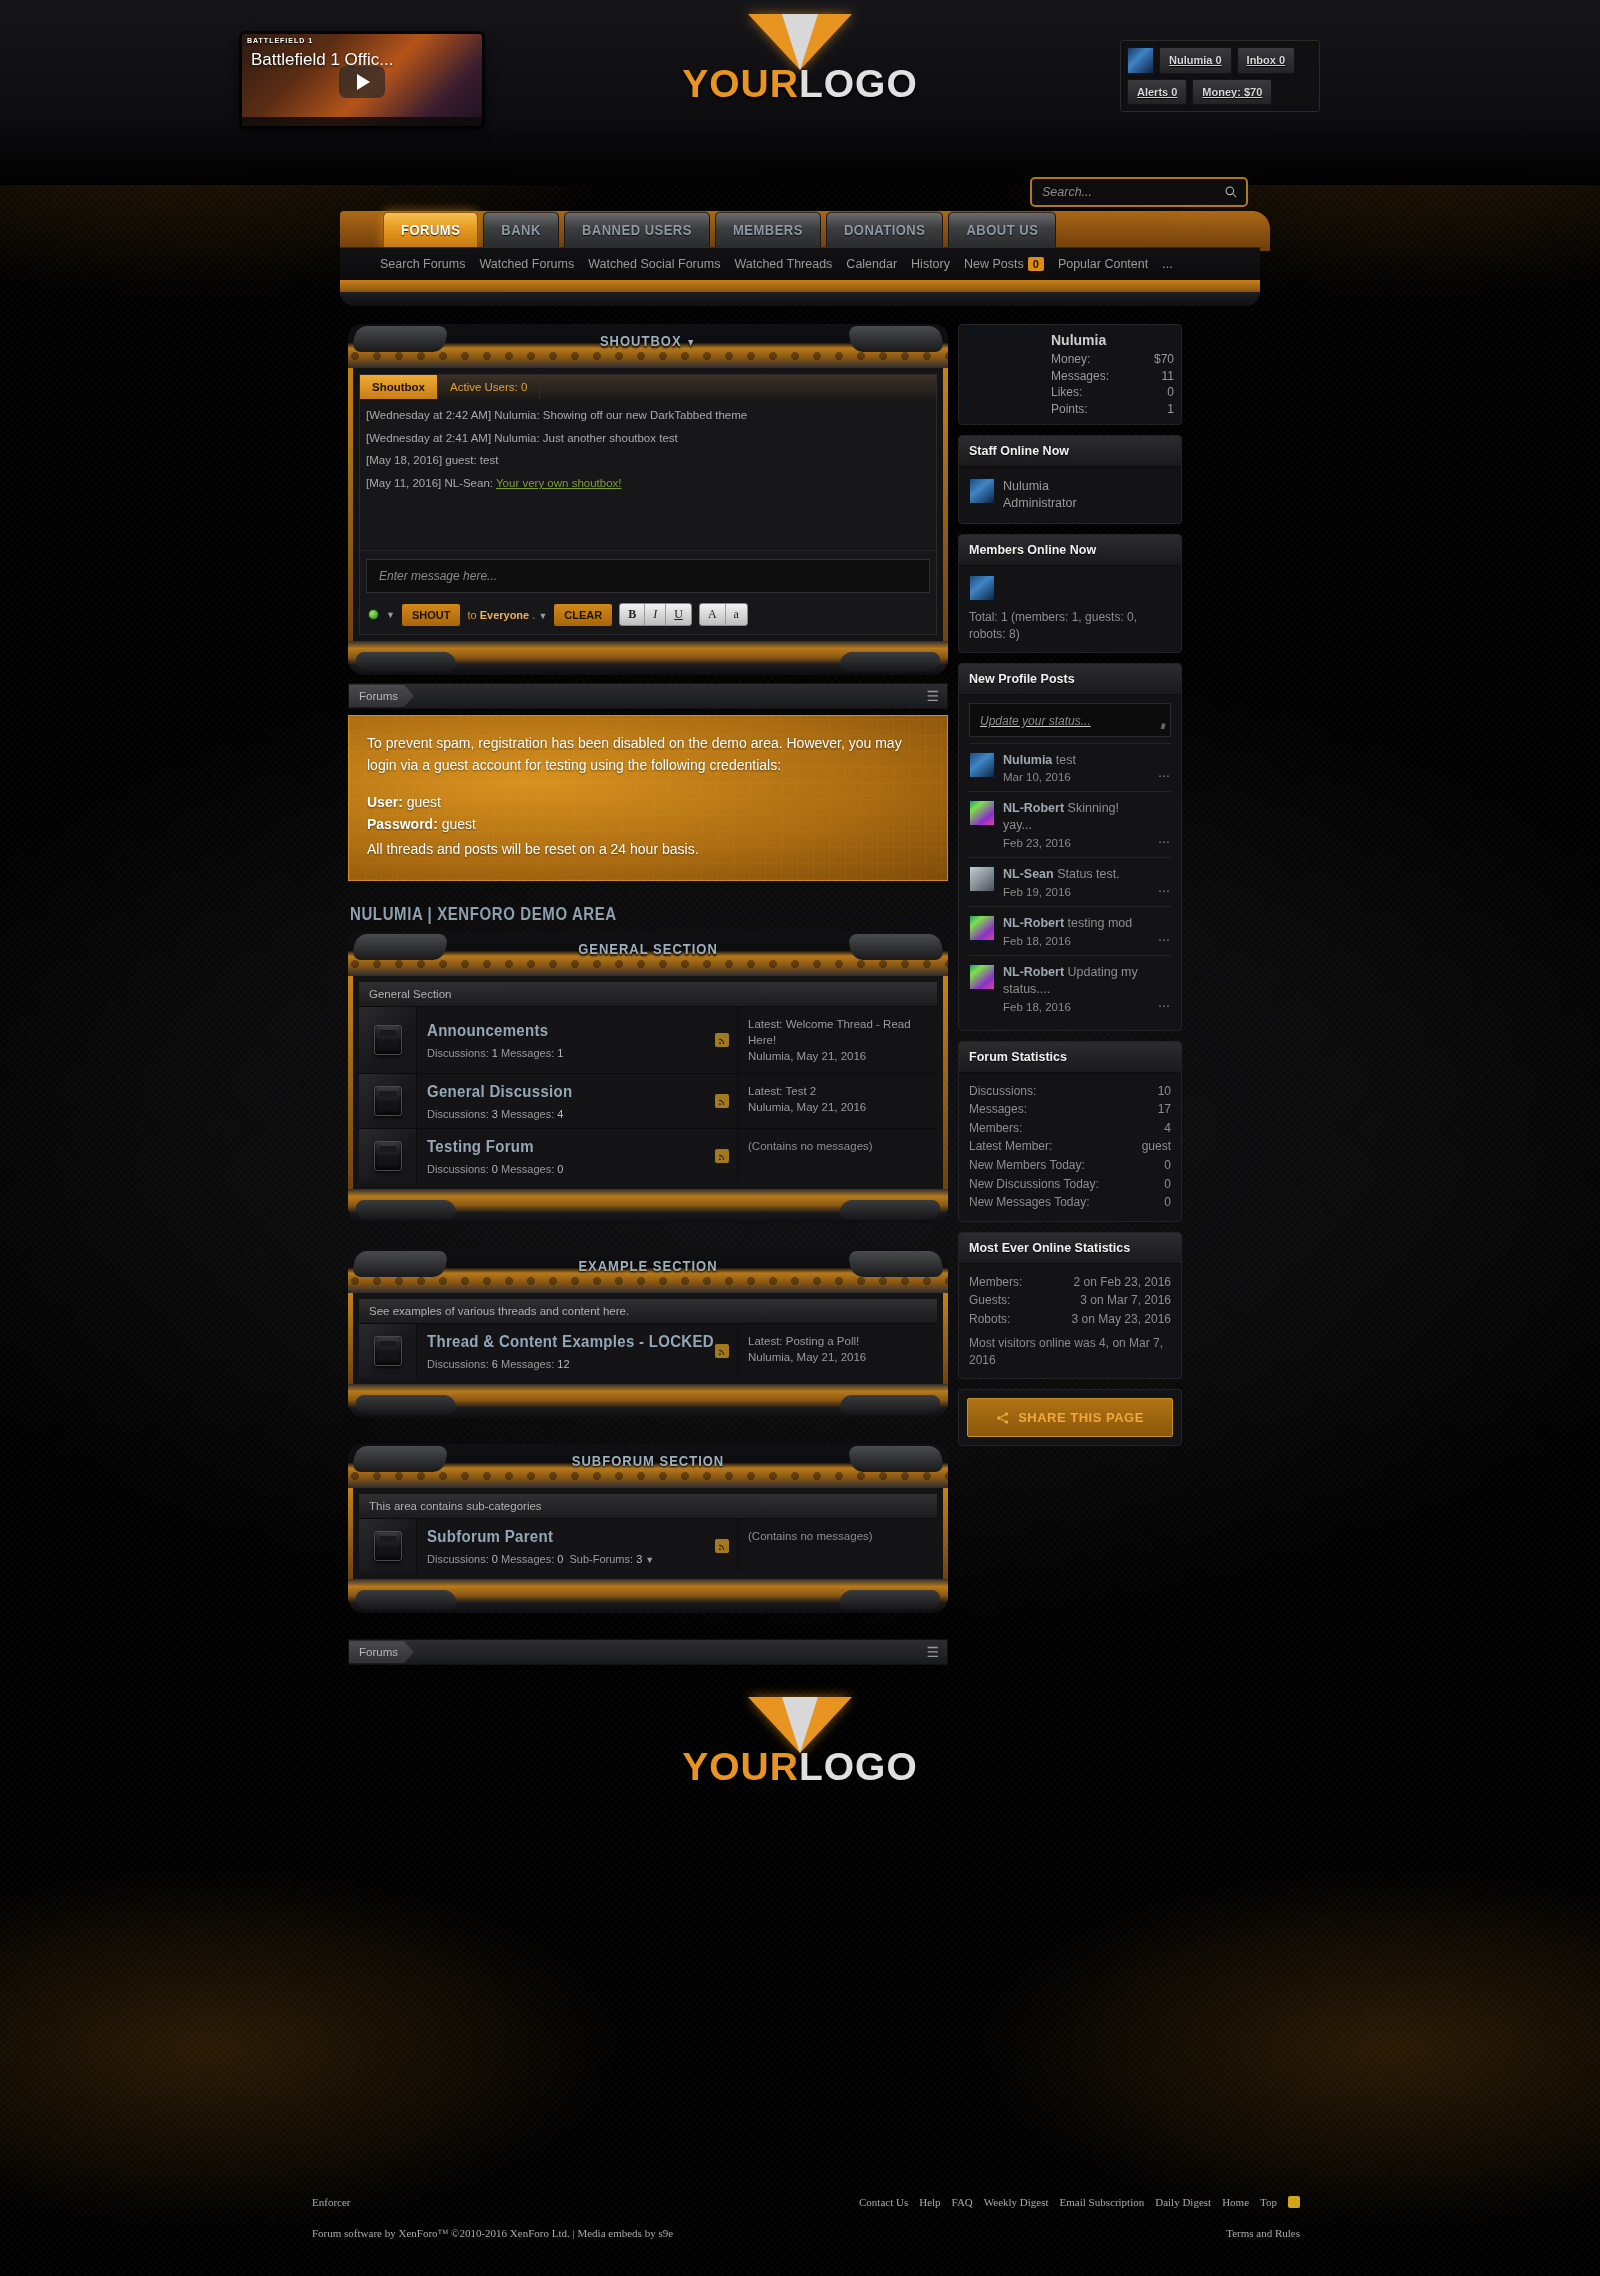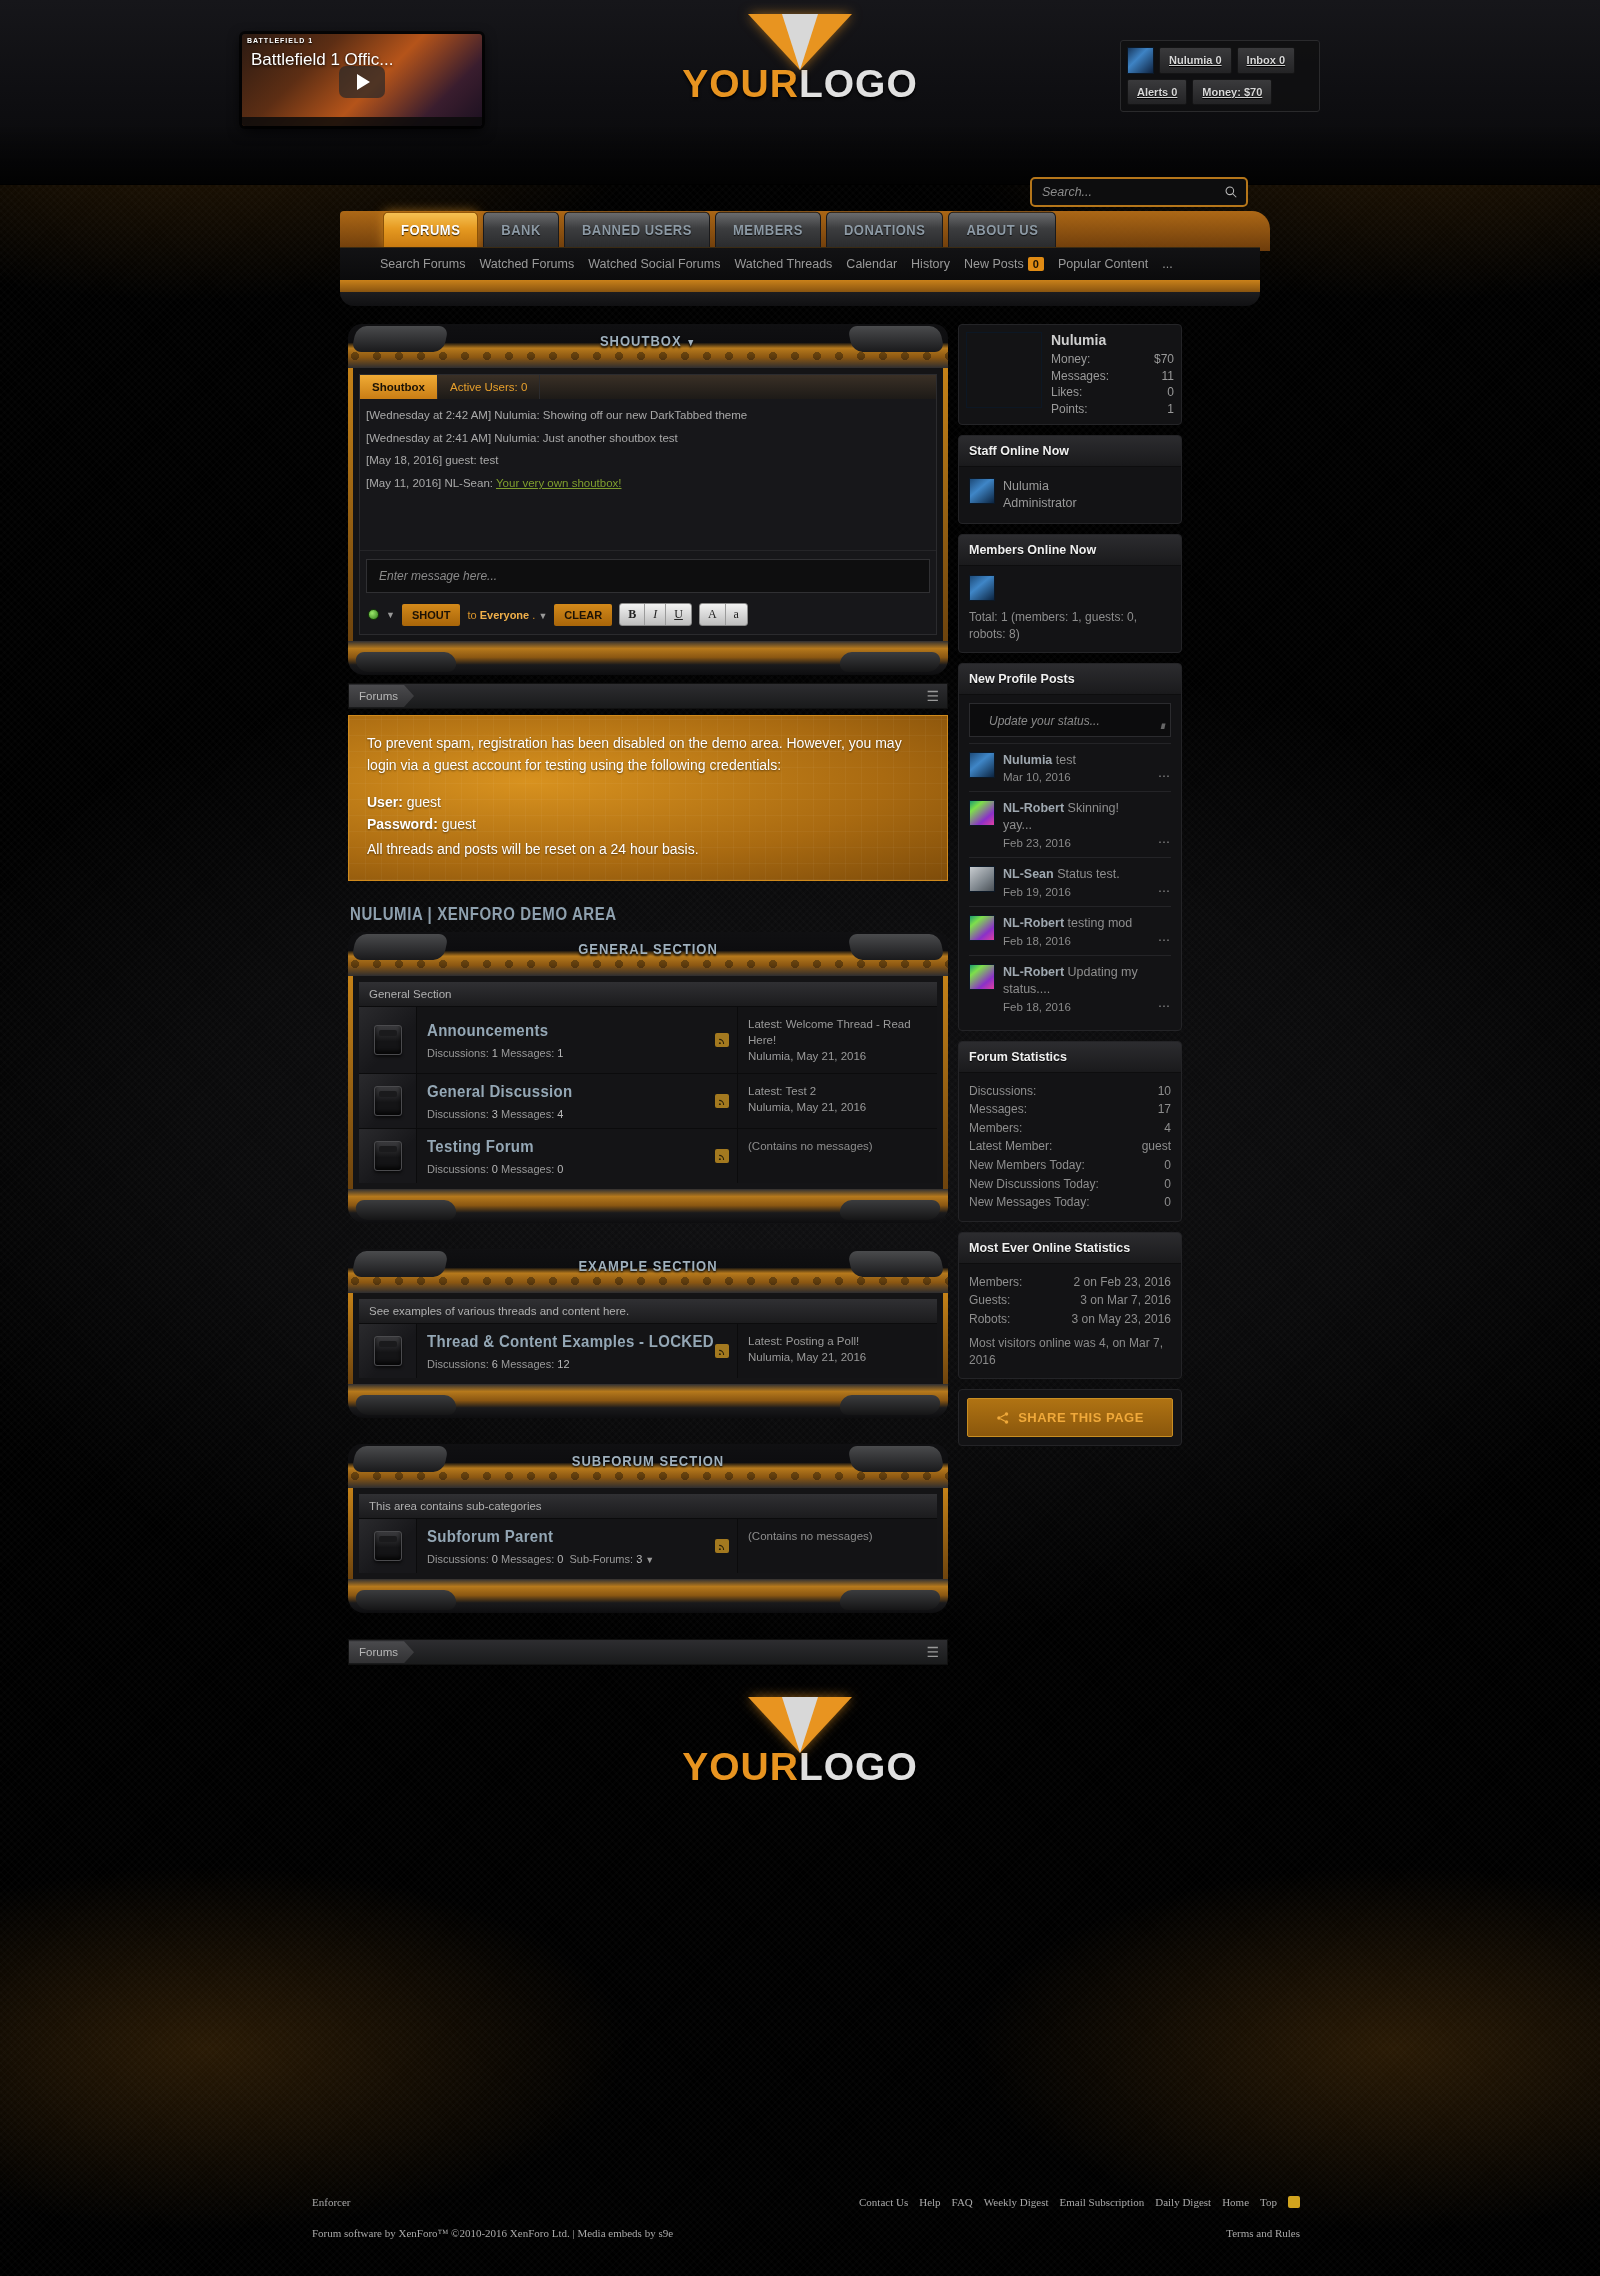--- a/index.html
+++ b/index.html
@@ -439,21 +439,21 @@
   .staffav {
     width: 26px; height: 26px; flex:0 0 26px;
     background: linear-gradient(140deg,#1d4a78,#3f86c7 40%,#0c2440);
     border:1px solid #0c1724;
   }
   .staffname { font-size: 12.5px; color:#9a9a9a; line-height:1.35; }
   .onlinetotal { font-size: 12px; color:#8d8d8d; margin-top: 8px; line-height:1.4; }
 
   .statusinput {
     background:#0c0c0d; border:1px solid #2b2b2e; height: 34px;
-    margin: 2px 0 6px; padding: 7px 19px; position: relative;
+    margin: 2px 0 6px; padding: 7px 10px; position: relative; text-decoration: underline;
   }
   .statusinput span { font-size: 12px; font-style: italic; color:#8a8a8a; }
   .statusinput .grip { position:absolute; right:3px; bottom:2px; color:#666; font-size:9px; }
 
   .pp-item { display:flex; gap:8px; padding: 8px 0; border-top:1px solid #242427; position:relative; }
   .pp-av { width: 26px; height:26px; flex:0 0 26px; border:1px solid #0c1724; }
   .pp-av.blue { background: linear-gradient(140deg,#1d4a78,#3f86c7 40%,#0c2440); }
   .pp-av.neon { background: linear-gradient(140deg,#1d9b6e,#7ee04a 25%,#8b30c9 70%,#e040a0 100%); }
   .pp-av.gray { background: linear-gradient(140deg,#c8ccd0,#7d858c 60%,#4a5056); }
   .pp-txt { font-size: 12.5px; color:#8e8e8e; line-height:1.35; padding-right: 20px;}

